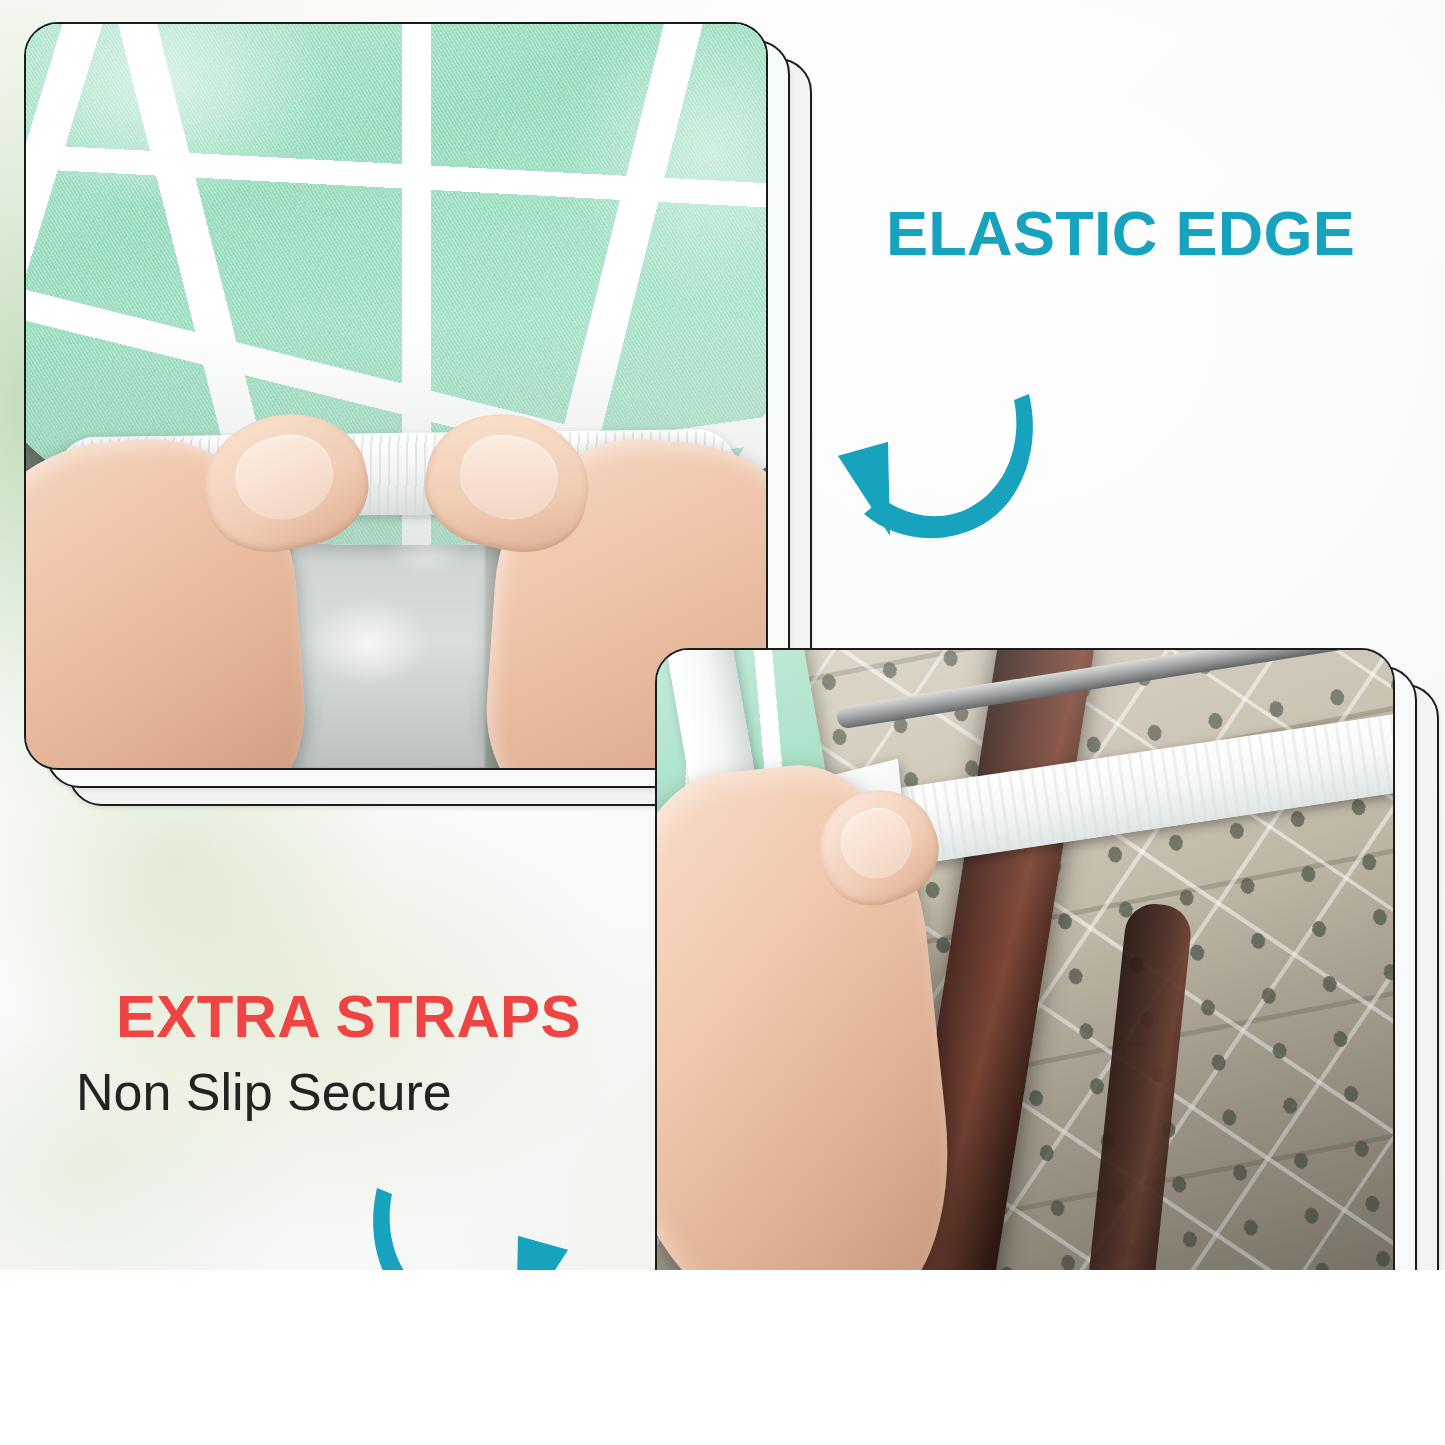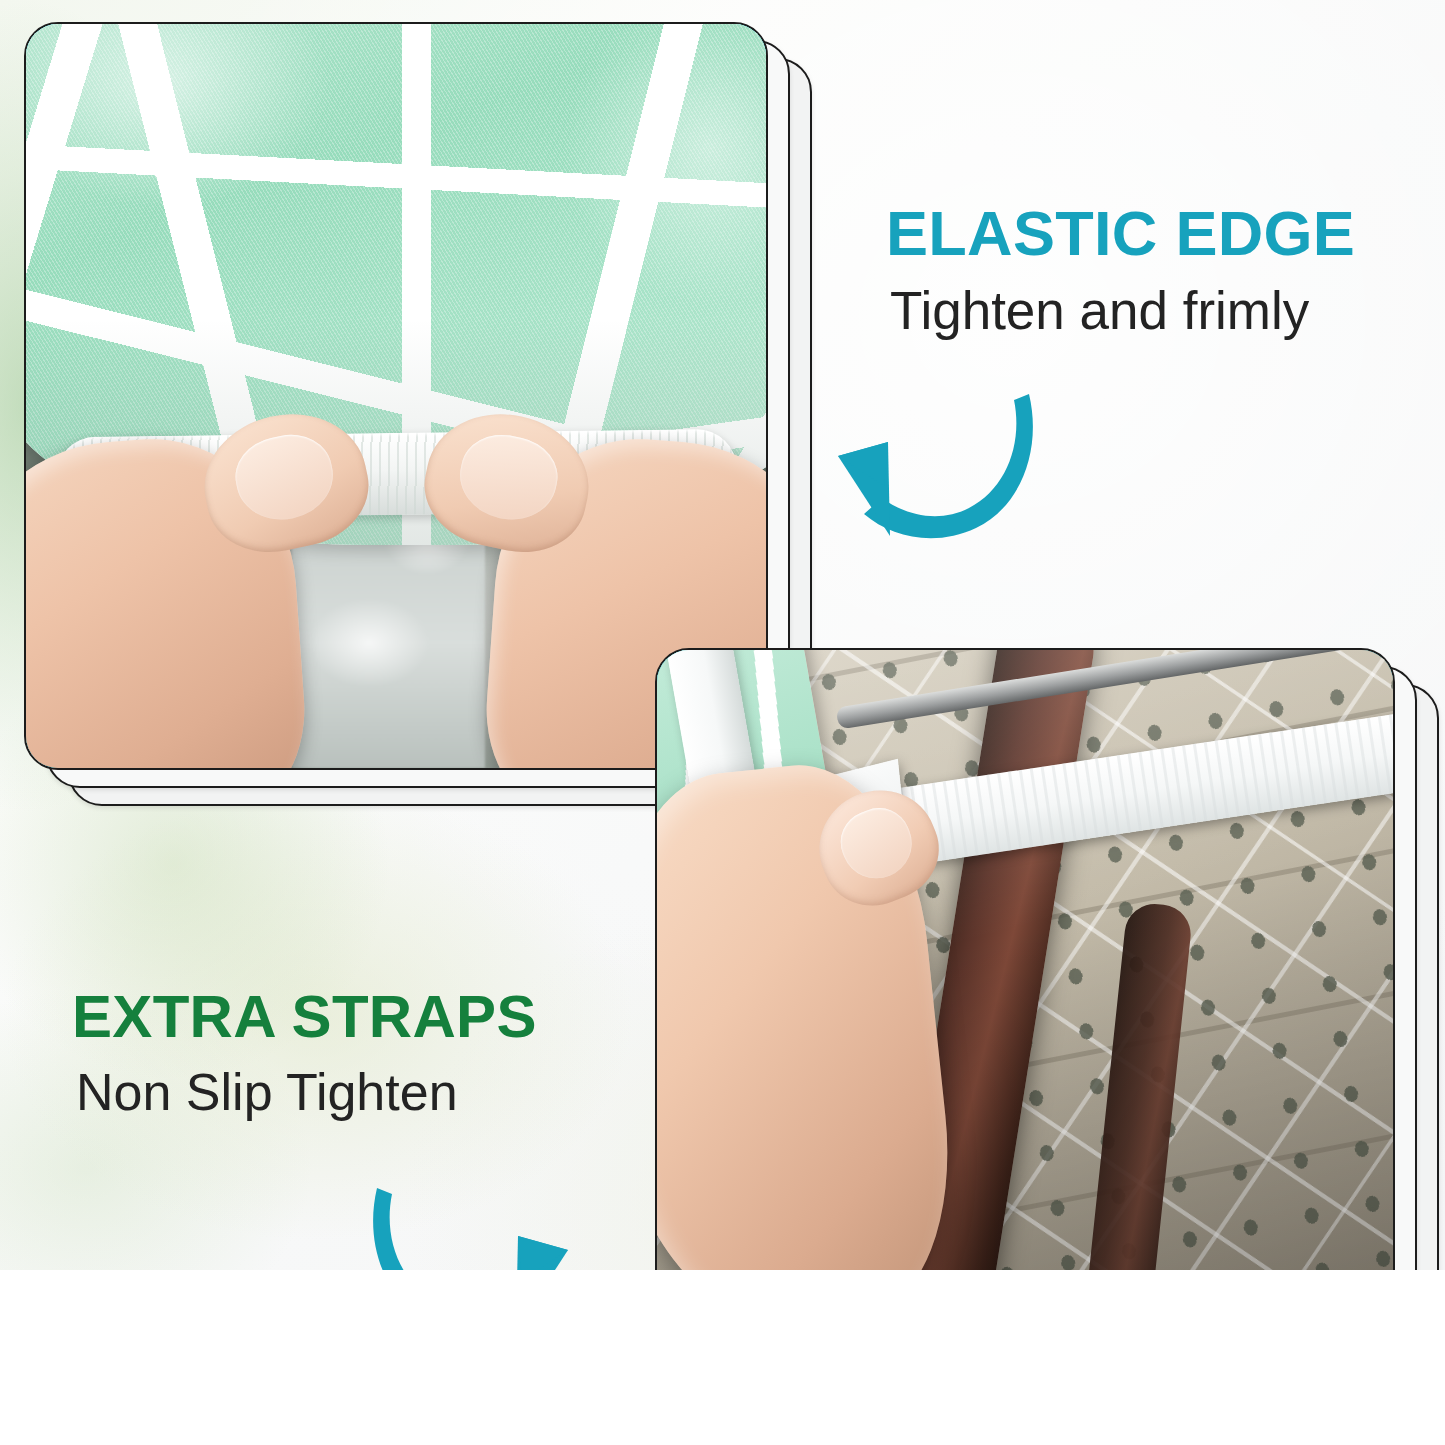--- a/index.html
+++ b/index.html
@@ -445,41 +445,40 @@
         <div class="p2-thumb">
           <div class="nail"></div>
         </div>
       </div>
     </div>
   </div>
 
   <div id="txt1-title" class="headline" style="color:#17a2bd;">ELASTIC EDGE</div>
 
   <div id="txt1-sub" class="subline">
-    <div>Tighten and frimly</div>
   </div>
 
   <svg class="arrow" style="left:826px; top:386px;" width="240" height="170" viewBox="0 0 240 170">
     <path d="M 203 8
              C 216 62, 196 120, 150 142
              C 110 161, 66 152, 38 128
              L 56 112
              C 80 130, 114 137, 143 122
              C 180 103, 197 58, 188 14 Z" fill="#17a2bd"></path>
     <path d="M 12 70
              L 62 56
              L 64 150
              Z" fill="#17a2bd"></path>
     <path d="M 12 70 L 62 56 L 58 100 Z" fill="#17a2bd"></path>
   </svg>
 
-  <div id="txt2-title" class="headline" style="color:#15803d;">EXTRA STRAPS</div>
+  <div id="txt2-title" class="headline" style="color:#ef4444;margin-left:44px;">EXTRA STRAPS</div>
 
   <div id="txt2-sub" class="subline">
-    <div>Non Slip Tighten</div>
+    <div>Non Slip Secure</div>
   </div>
 
   <svg class="arrow" style="left:340px; top:1180px;" width="240" height="170" viewBox="0 0 240 170">
     <path d="M 37 8
              C 24 62, 44 120, 90 142
              C 130 161, 174 152, 202 128
              L 184 112
              C 160 130, 126 137, 97 122
              C 60 103, 43 58, 52 14 Z" fill="#17a2bd"></path>
     <path d="M 228 70

